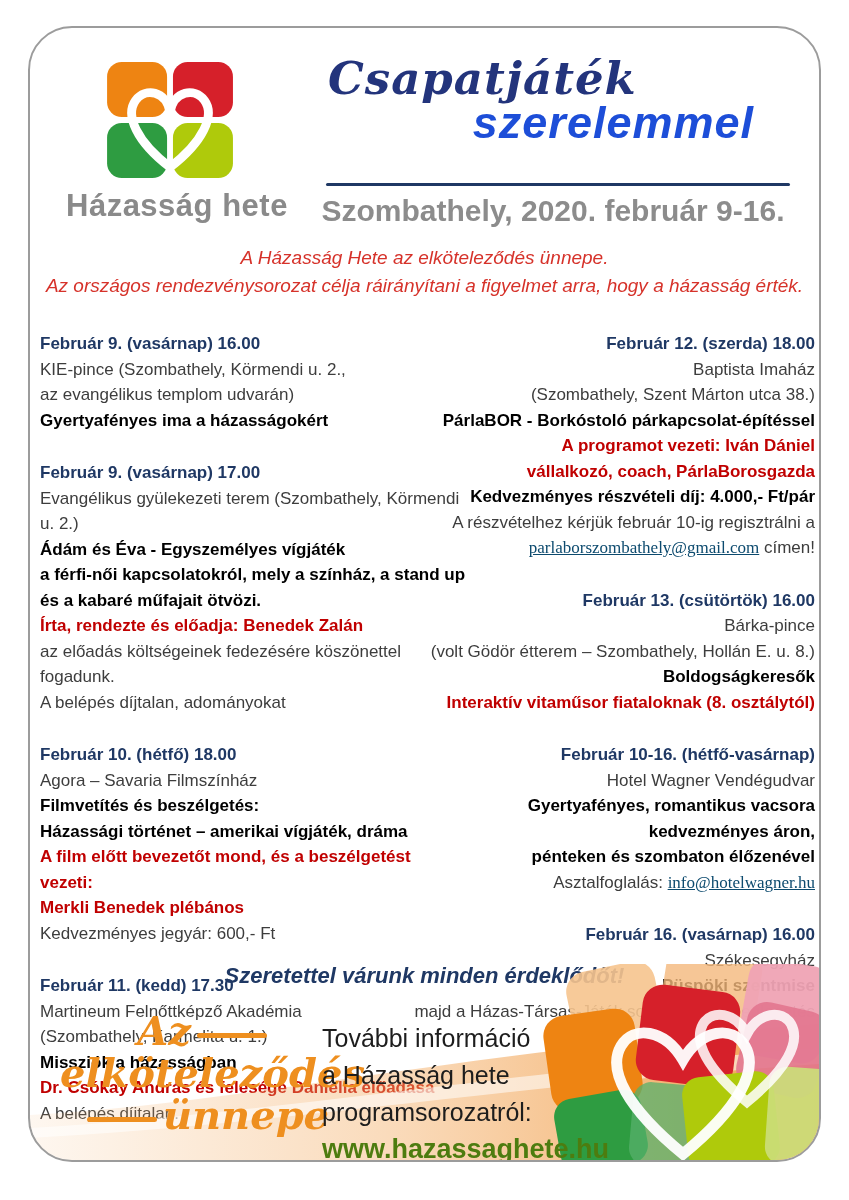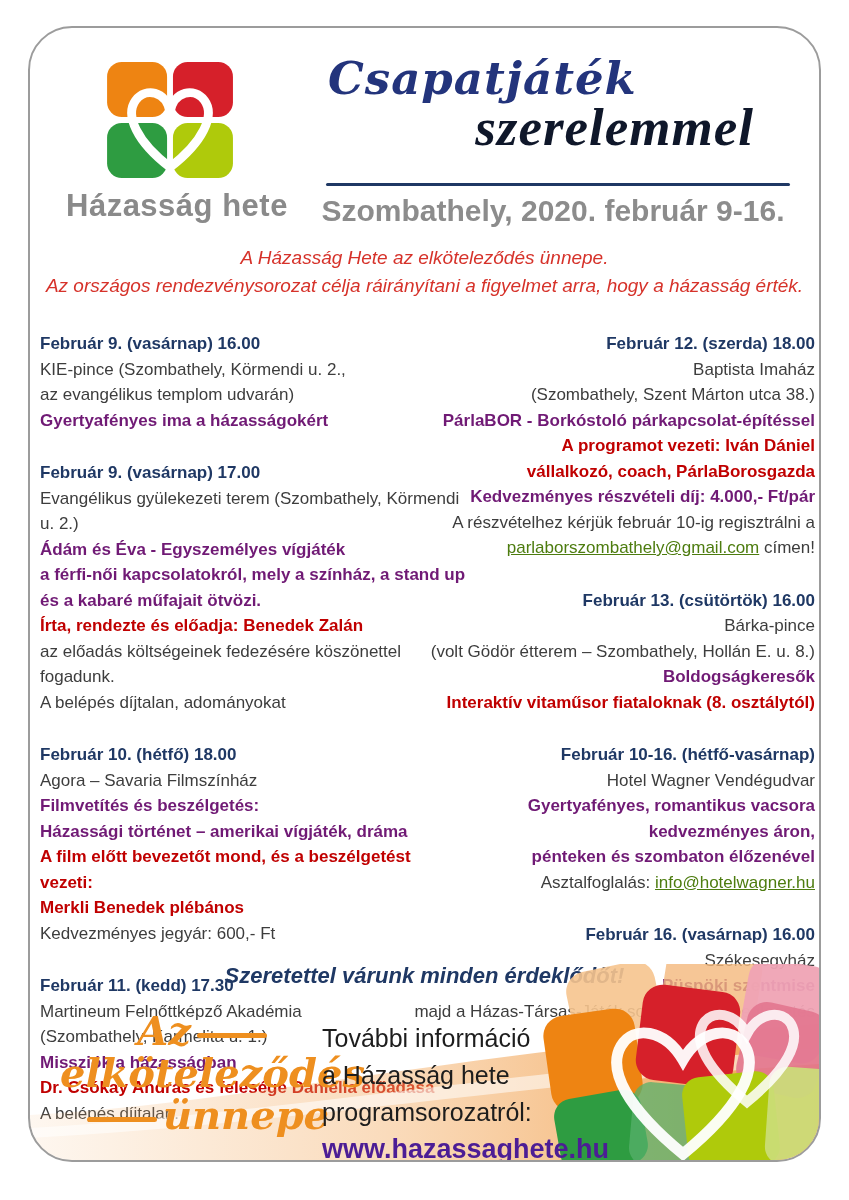--- a/index.html
+++ b/index.html
@@ -5,48 +5,48 @@
   html,body{margin:0;padding:0;background:#ffffff;}
   body{width:849px;height:1200px;position:relative;font-family:"Liberation Sans",sans-serif;overflow:hidden;}
   .card{position:absolute;left:28px;top:26px;width:789px;height:1132px;background:#fff;
         border:2.5px solid #9c9c9c;border-radius:44px;overflow:hidden;}
   
   .logo-wrap{position:absolute;left:36px;top:34px;width:210px;text-align:center;}
   .logo-svg{display:block;margin:0 auto;}
   .logo-text{margin-top:8px;color:#8a8a8a;font-weight:bold;font-size:31px;letter-spacing:.5px;white-space:nowrap;}
   .title-block{position:absolute;left:288px;top:24px;width:478px;}
   .title-line1{font-family:"DejaVu Serif",serif;font-style:italic;color:#23347c;font-size:45px;font-weight:bold;padding-left:10px;letter-spacing:1px;}
-  .title-line2{font-family:Liberation Serif, serif;font-style:italic;color:#0f172a;font-size:53px;font-weight:bold;text-align:right;padding-right:42px;margin-top:-8px;letter-spacing:1px;}
+  .title-line2{font-family:Liberation Sans, sans-serif;font-style:italic;color:#1d4ed8;font-size:45px;font-weight:bold;text-align:right;padding-right:42px;margin-top:-8px;letter-spacing:1px;}
   .title-rule{position:absolute;left:296px;top:155px;width:464px;height:3px;background:#1f3864;border-radius:2px;}
   .subtitle{position:absolute;left:280px;top:166px;width:486px;text-align:center;color:#8c8c8c;font-weight:bold;font-size:30px;white-space:nowrap;}
   
   .intro{position:absolute;left:0;right:0;top:216px;text-align:center;color:#d6322a;font-style:italic;font-size:19px;line-height:28px;}
   
   .col{position:absolute;top:303px;font-size:17px;line-height:25.5px;}
   .col-left{left:10px;width:428px;text-align:left;}
   .col-right{right:4px;width:440px;text-align:right;}
   .event-block{margin-bottom:27px;}
   .event-date{color:#1f3864;font-weight:bold;}
   .line-venue{color:#3d3d3d;}
-  .line-title{color:#701a75;font-weight:bold;}
+  .line-title{color:#000000;font-weight:bold;}
   .line-titleItalic{color:#c00000;font-weight:bold;}
-  .link{color:#4d7c0f;text-decoration:underline;}
+  .link{color:#0c4a6e;text-decoration:underline;font-family:Liberation Serif, serif;}
   
   .closing{position:absolute;left:0;right:0;top:935px;text-align:center;color:#1f3864;font-weight:bold;font-style:italic;font-size:22px;}
   
   .swoosh{position:absolute;left:0;bottom:0;width:789px;height:150px;z-index:1;}
   .footer-script{position:absolute;left:30px;top:982px;width:290px;z-index:3;color:#ee8f1f;
                  font-family:"DejaVu Serif",serif;font-style:italic;font-weight:bold;text-align:center;line-height:42px;}
   .fs-line{white-space:nowrap;}
   .fs-1{font-size:40px;}
   .fs-2{font-size:40px;}
   .fs-3{font-size:40px;}
   .swash{display:inline-block;width:70px;height:5px;background:#ee8f1f;border-radius:3px;vertical-align:middle;margin:0 6px;}
   .footer-info{position:absolute;left:292px;top:992px;width:270px;z-index:3;color:#1d1d1d;font-size:25px;line-height:37px;}
-  .footer-site{font-weight:bold;font-size:27px;color:#4c1d95;}
+  .footer-site{font-weight:bold;font-size:27px;color:#4d7c0f;}
   .collage{position:absolute;right:-8px;bottom:-6px;z-index:2;}
 </style>
 </head>
 <body>
 
 <div class="card">
 
   <div class="logo-wrap">
     <svg class="logo-svg" width="128" height="118" viewBox="0 0 130 120">
       <rect x="0" y="0" width="61" height="56" rx="15" fill="#ee8412"></rect>

